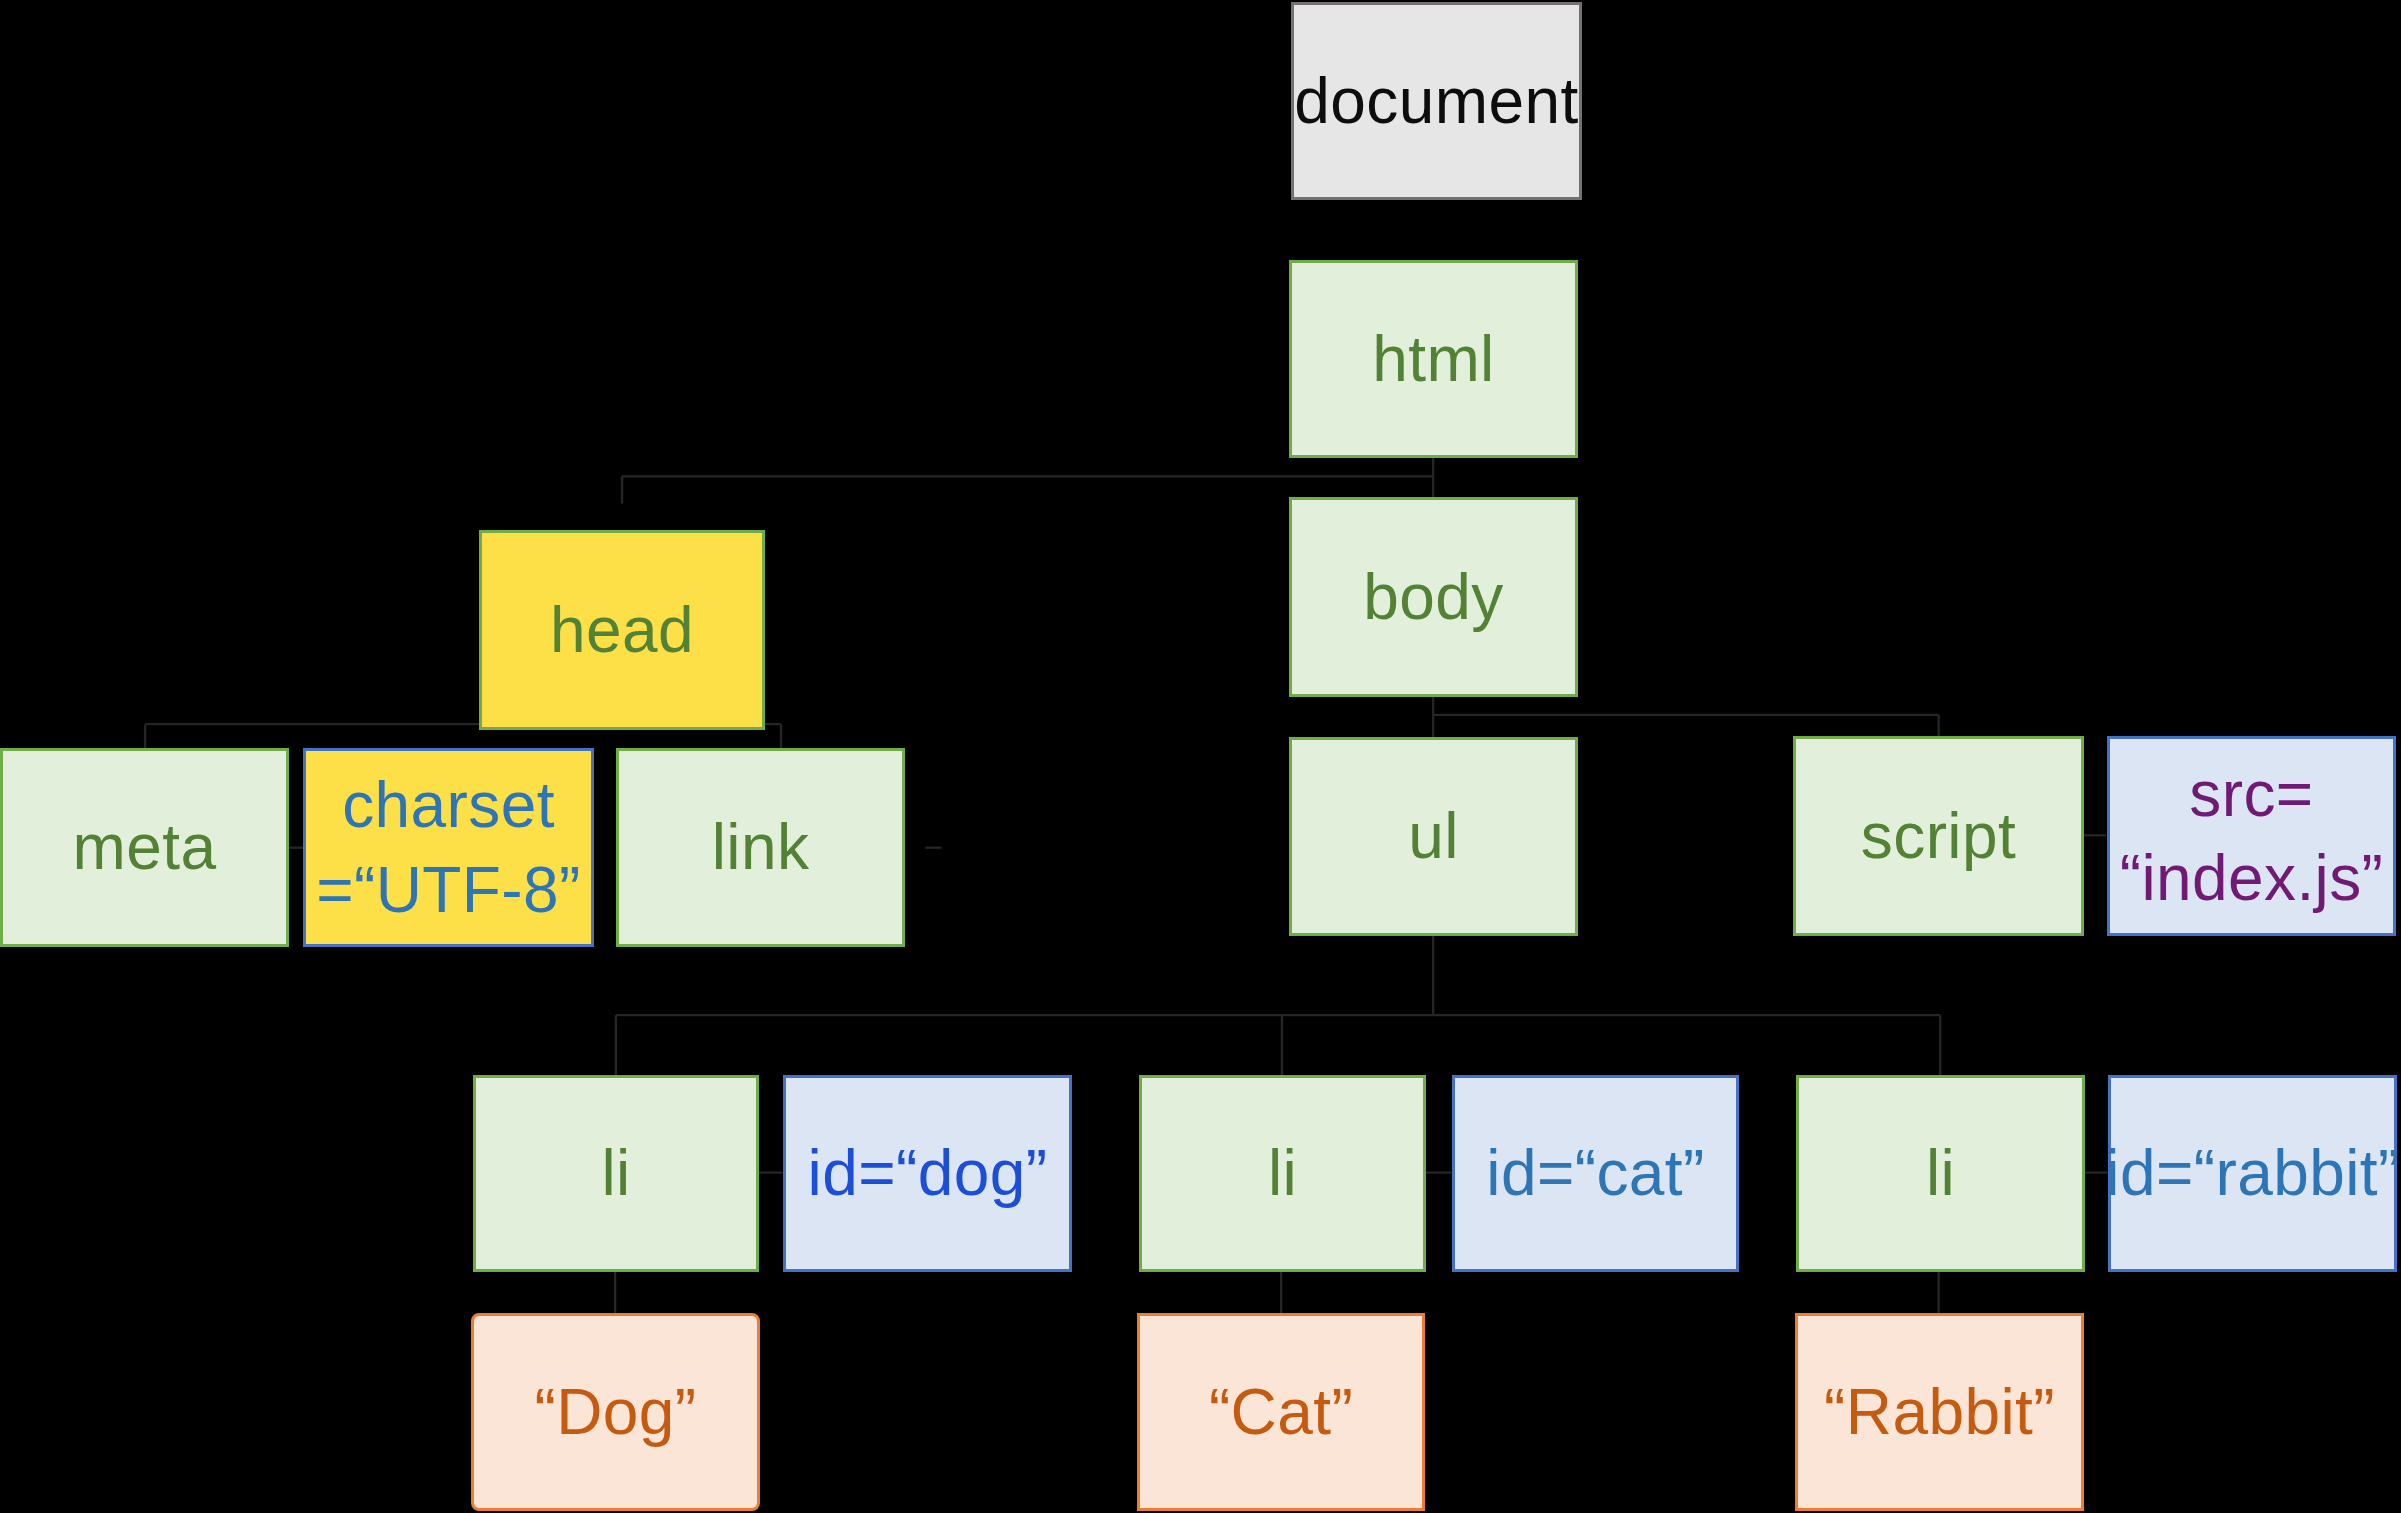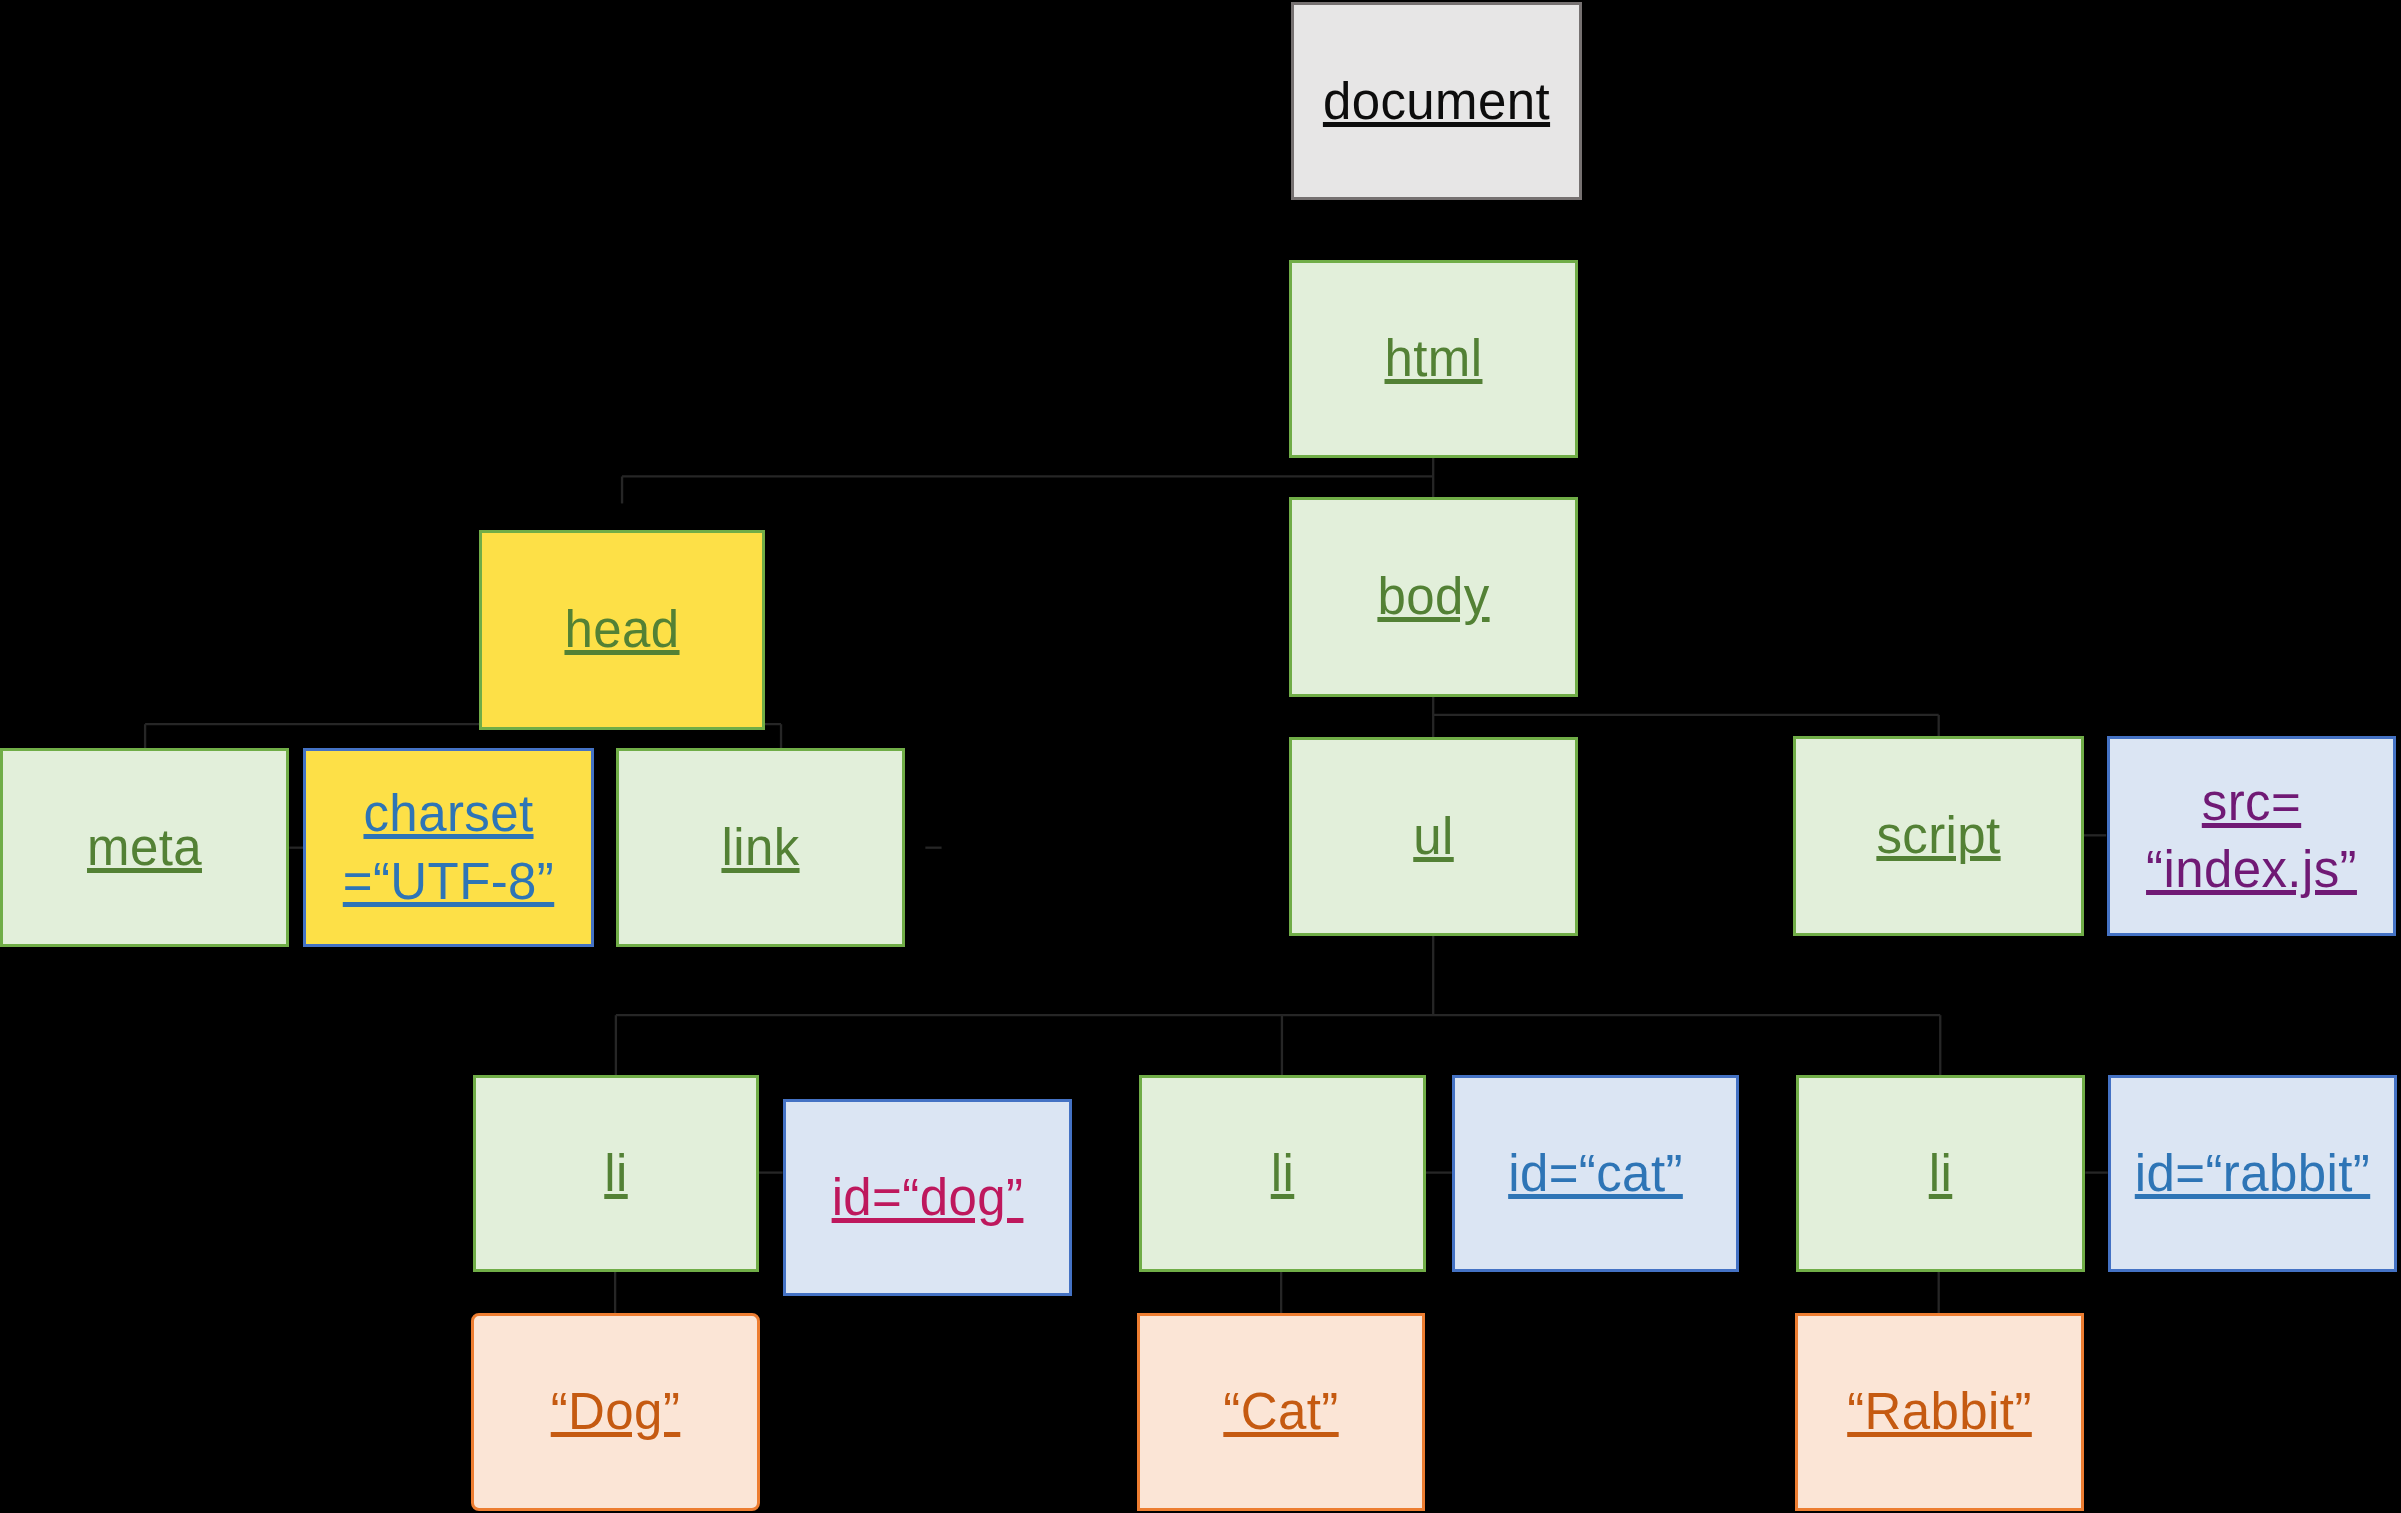--- a/index.html
+++ b/index.html
@@ -23,24 +23,23 @@
     height: 1514px;
   }
   .node {
     position: absolute;
     box-sizing: border-box;
     border: 3.1px solid #000;
     display: flex;
     align-items: center;
     justify-content: center;
     text-align: center;
-    font-size: 51px;
+    font-size: 64px;
     line-height: 1.32;
     letter-spacing: 0.4px;
-    text-decoration: underline;
   }
   .node .label {
     white-space: pre-line;
   }
 </style>
 </head>
 <body>
 
 <div class="canvas" style="background: rgb(0, 0, 0);">
 
@@ -109,21 +108,21 @@
     <span class="label">script</span>
   </div>
   <div class="node" style="left: 2107px; top: 736px; width: 289px; height: 200px; background: rgb(219, 229, 243); border-color: rgb(68, 114, 196); color: #701a75;">
     <span class="label">src=
 “index.js”</span>
   </div>
 
   <div class="node" style="left: 473px; top: 1075px; width: 286px; height: 197px; background: rgb(226, 239, 218); border-color: rgb(112, 173, 71); color: rgb(83, 129, 53);">
     <span class="label">li</span>
   </div>
-  <div class="node" style="left: 783px; top: 1075px; width: 289px; height: 197px; background: rgb(219, 229, 243); border-color: rgb(68, 114, 196); color: #be185d; margin-top: 24px;">
+  <div class="node" style="left: 783px; top: 1075px; width: 289px; height: 197px; background: rgb(219, 229, 243); border-color: rgb(68, 114, 196); color: #1d4ed8;">
     <span class="label">id=“dog”</span>
   </div>
   <div class="node" style="left: 1139px; top: 1075px; width: 287px; height: 197px; background: rgb(226, 239, 218); border-color: rgb(112, 173, 71); color: rgb(83, 129, 53);">
     <span class="label">li</span>
   </div>
   <div class="node" style="left: 1452px; top: 1075px; width: 287px; height: 197px; background: rgb(219, 229, 243); border-color: rgb(68, 114, 196); color: rgb(46, 117, 182);">
     <span class="label">id=“cat”</span>
   </div>
   <div class="node" style="left: 1796px; top: 1075px; width: 289px; height: 197px; background: rgb(226, 239, 218); border-color: rgb(112, 173, 71); color: rgb(83, 129, 53);">
     <span class="label">li</span>

